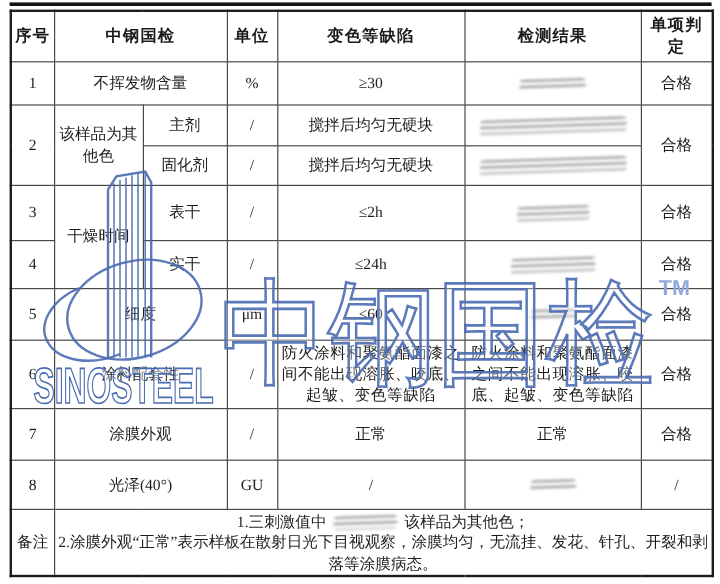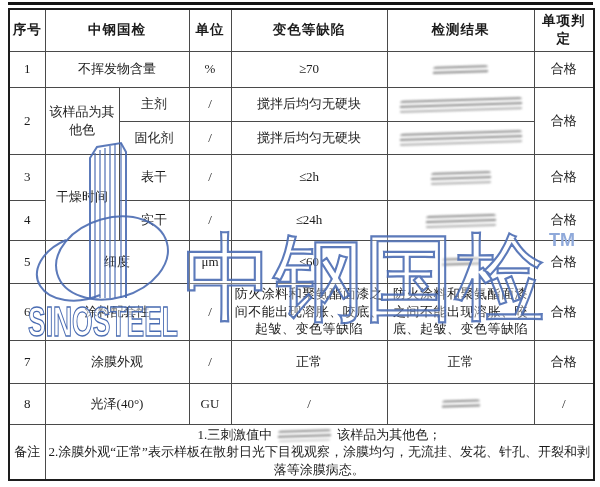--- a/index.html
+++ b/index.html
@@ -77,21 +77,21 @@
     <th>单位</th>
     <th>变色等缺陷</th>
     <th>检测结果</th>
     <th>单项判定</th>
   </tr>
 
   <tr class="h36">
     <td>1</td>
     <td colspan="2">不挥发物含量</td>
     <td>%</td>
-    <td>≥70</td>
+    <td>≥30</td>
     <td><span class="smudge small" style="width:55px"></span></td>
     <td>合格</td>
   </tr>
 
   <tr class="h34">
     <td rowspan="2">2</td>
     <td rowspan="2">该样品为其他色</td>
     <td>主剂</td>
     <td>/</td>
     <td>搅拌后均匀无硬块</td>

